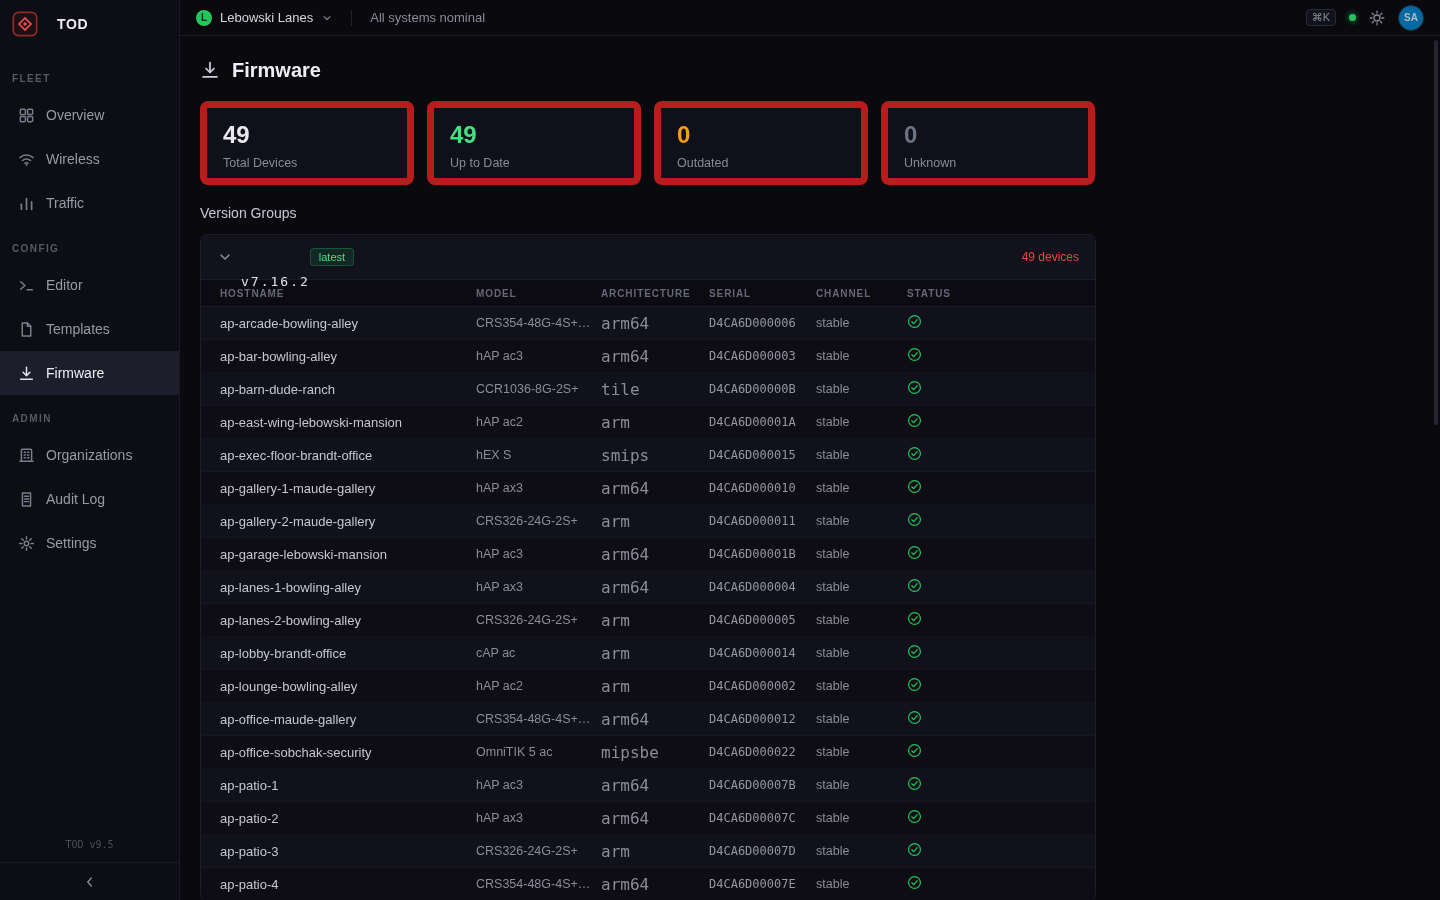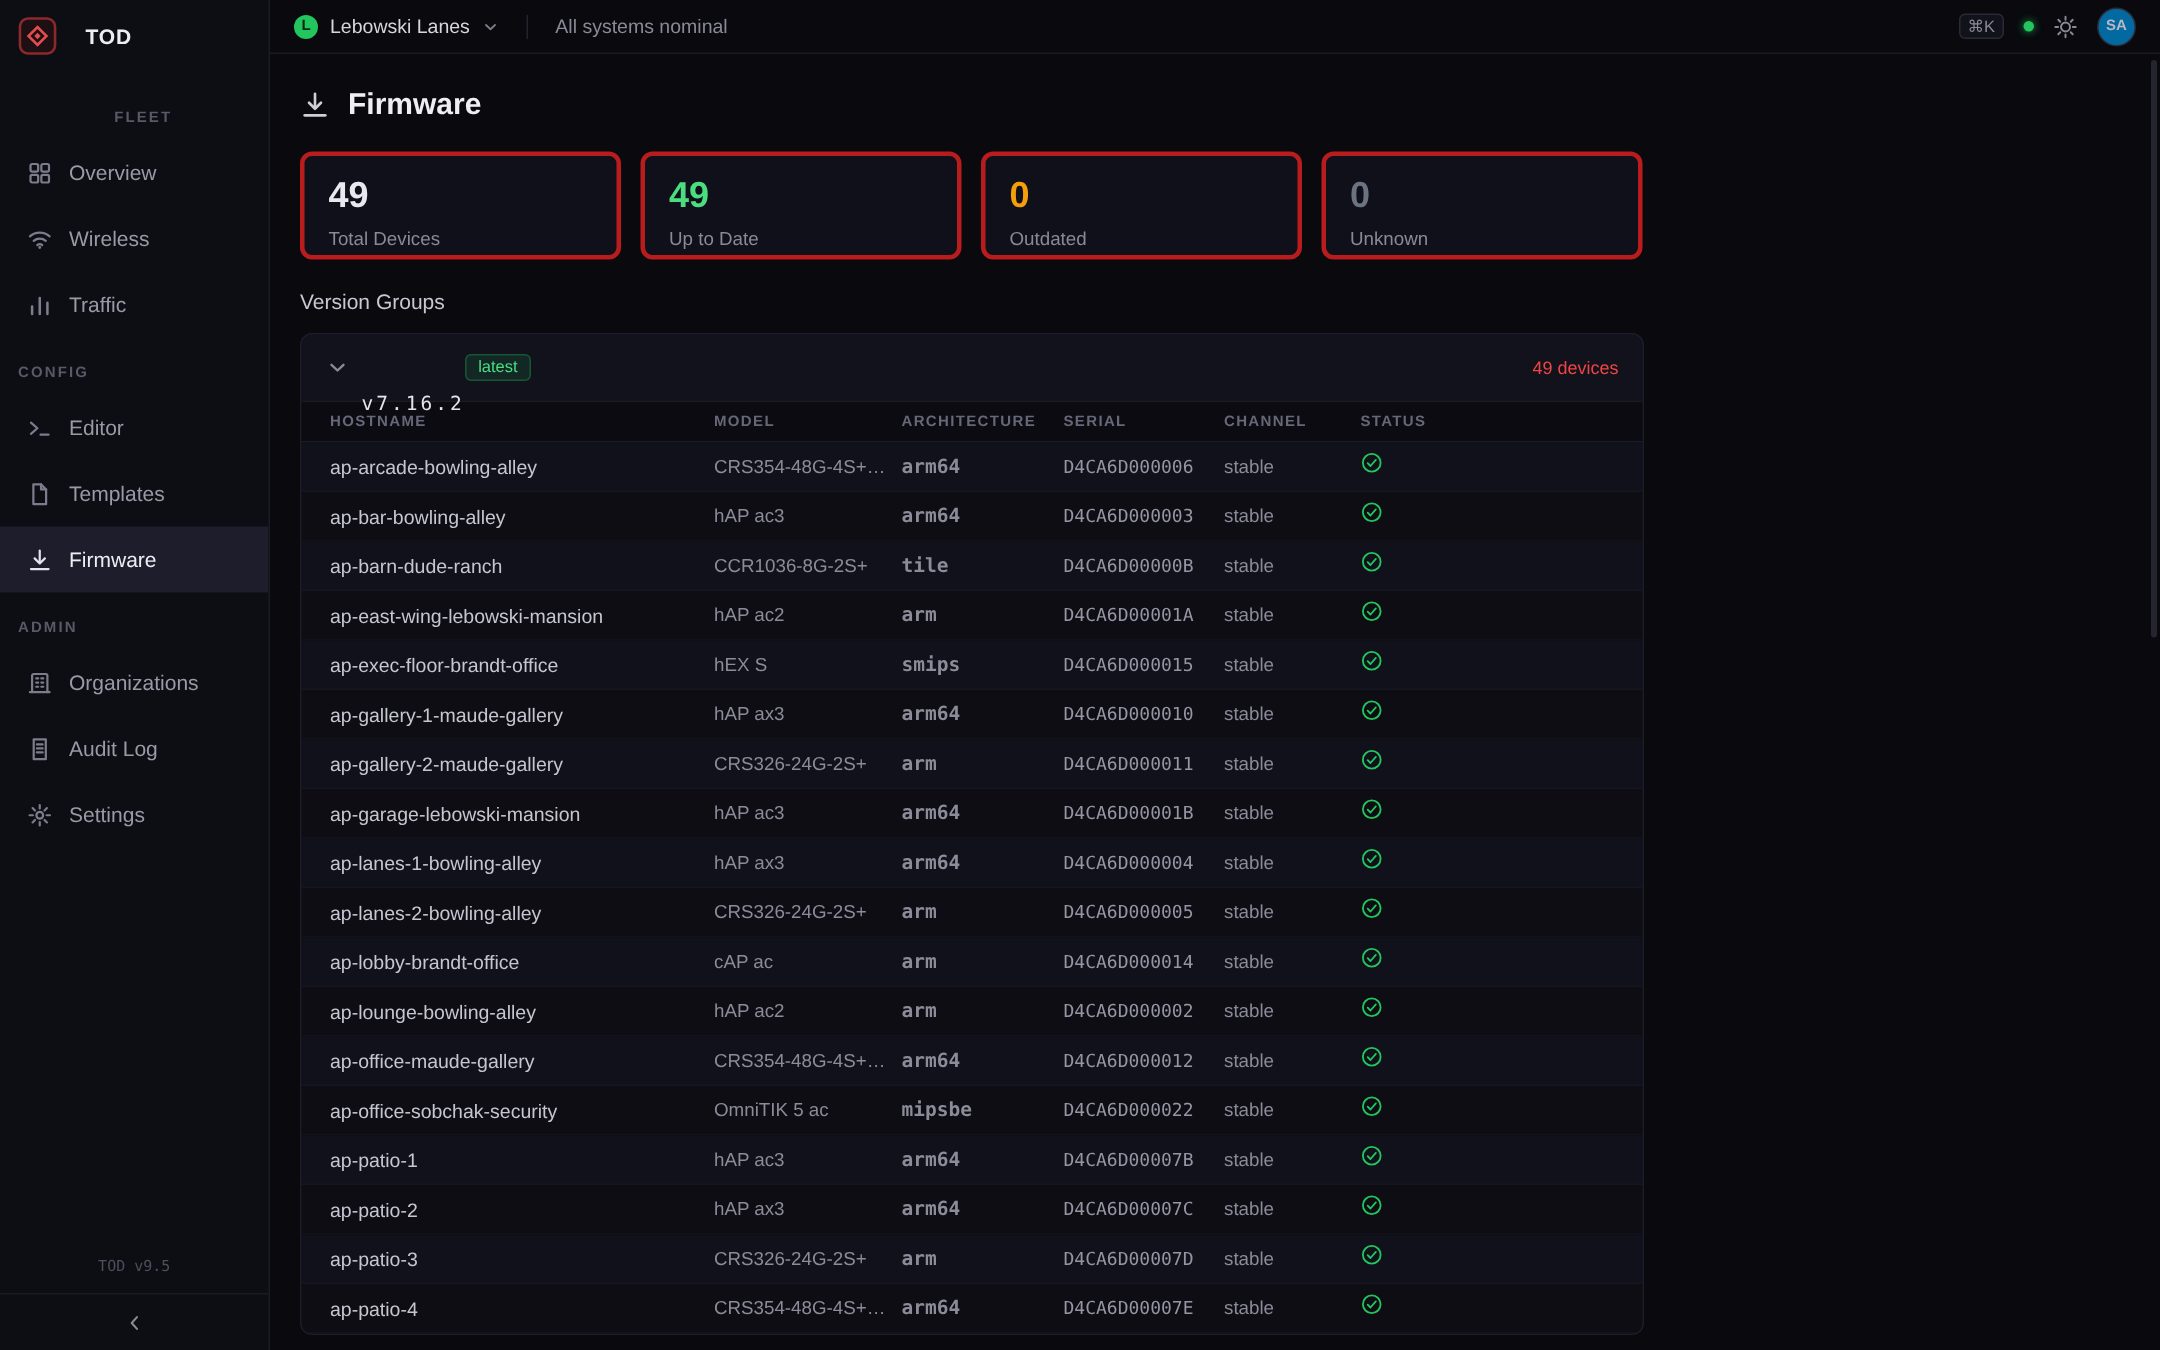--- a/index.html
+++ b/index.html
@@ -9,21 +9,21 @@
   
   .sidebar { position:absolute; left:0; top:0; width:180px; height:900px;
     background:#0d0d14; border-right:1px solid #1b1b26; display:flex; flex-direction:column; }
   .sidebar-header { height:48px; display:flex; align-items:center; gap:19px; padding:0 12px; flex:none; }
   .logo { width:26px; height:26px; flex:none; }
   .logo svg { display:block; width:100%; height:100%; }
   .app-name { font-size:14px; font-weight:700; letter-spacing:.6px; color:#ececf2; }
   .nav { padding-top:21px; flex:1 1 auto; overflow:hidden; }
   .nav-label { height:20px; line-height:20px; margin:14px 0 4px; padding-left:12px;
     font-size:10px; font-weight:700; letter-spacing:1.4px; color:#595968; }
-  .nav-section:first-child .nav-label { margin-top:0;text-align:center; }
+  .nav-section:first-child .nav-label { margin-top:0; }
   .nav-item { height:44px; display:flex; align-items:center; gap:11px; padding:0 12px 0 18px;
     font-size:14px; color:#9a9aa6; cursor:pointer; }
   .nav-item .icon { color:#7c7c8c; }
   .nav-item.active { background:#1d1d2b; color:#ededf4; }
   .nav-item.active .icon { color:#e3e3ee; }
   .icon { width:17px; height:17px; flex:none; display:inline-block; }
   .icon svg { display:block; width:100%; height:100%; }
   .sidebar-version { text-align:center; font-family:"DejaVu Sans Mono", monospace;
     font-size:10px; color:#4e4e5c; padding:8px 0 12px; }
   .collapse-row { border-top:1px solid #1b1b26; height:38px; display:flex;
@@ -49,21 +49,21 @@
   .user-avatar { width:26px; height:26px; border-radius:50%; background:#0369a1;
     border:1px solid #2a2a36; color:#b8b8c4; font-size:10px; font-weight:600;
     display:flex; align-items:center; justify-content:center; cursor:pointer; }
 
   
   .main { position:absolute; left:180px; top:36px; right:0; bottom:0; padding:16px 20px; }
   .page-header { display:flex; align-items:center; gap:12px; height:36px; }
   .page-header .icon { width:20px; height:20px; color:#cfcfd8; }
   .page-title { font-size:20px; font-weight:600; color:#eeeef4; }
   .stats-row { margin-top:13px; display:grid; grid-template-columns:repeat(4,214px); gap:13px; }
-  .stat-card { height:72px; background:#10101a; border:3px solid #b91c1c; border-radius:8px;
+  .stat-card { height:84px; background:#10101a; border:7px solid #b91c1c; border-radius:8px;
     padding:13px 16px; }
   .stat-value { font-size:24px; font-weight:700; line-height:1.15; }
   .stat-label { font-size:12.5px; color:#8a8a96; margin-top:7px; }
   .section-title { margin-top:20px; font-size:14px; color:#c8c8d2; }
 
   .group-card { margin-top:13px; width:896px; background:#0d0d15; border:1px solid #1e1e2b;
     border-radius:8px; overflow:hidden; }
   .group-header { height:44px; background:#12121c; display:flex; align-items:center; padding:0 16px; }
   .group-header .chev { width:16px; height:16px; color:#8a8a96; cursor:pointer; flex:none; }
   .group-version { font-family:"DejaVu Sans Mono", monospace; font-size:13px; letter-spacing:2px;
@@ -74,21 +74,21 @@
 
   .thead, .tr { display:grid; grid-template-columns:256px 125px 108px 107px 91px 1fr;
     align-items:center; padding:0 19px; }
   .thead { height:28px; background:#0b0b11; border-top:1px solid #1c1c27; border-bottom:1px solid #1c1c27; }
   .th { font-size:10px; font-weight:700; letter-spacing:.9px; color:#67677a; text-transform:uppercase; }
   .tr { height:33px; border-bottom:1px solid rgba(255,255,255,.025); cursor:pointer; }
   .tr:nth-child(odd) { background:#11111b; }
   .tr:nth-child(even) { background:#0d0d13; }
   .td-hostname { font-size:13px; color:#c6c6d1; }
   .td-model { font-size:12.5px; color:#8b8b99; }
-  .td-arch { font-family:"DejaVu Sans Mono", monospace; font-size:13px; color:#8b8b99;font-weight:bold; }
+  .td-arch { font-family:"DejaVu Sans Mono", monospace; font-size:16px; color:#8b8b99; }
   .td-serial { font-family:"DejaVu Sans Mono", monospace; font-size:12px; color:#9595a4; }
   .td-channel { font-size:12.5px; color:#8b8b99; }
   .status-icon { width:15px; height:15px; display:inline-block; color:#22c55e; }
   .status-icon svg { display:block; width:100%; height:100%; }
 
   .scrollbar-thumb { position:absolute; right:2px; top:40px; width:4px; height:385px;
     background:#25252f; border-radius:2px; }
 </style>
 </head>
 <body>

